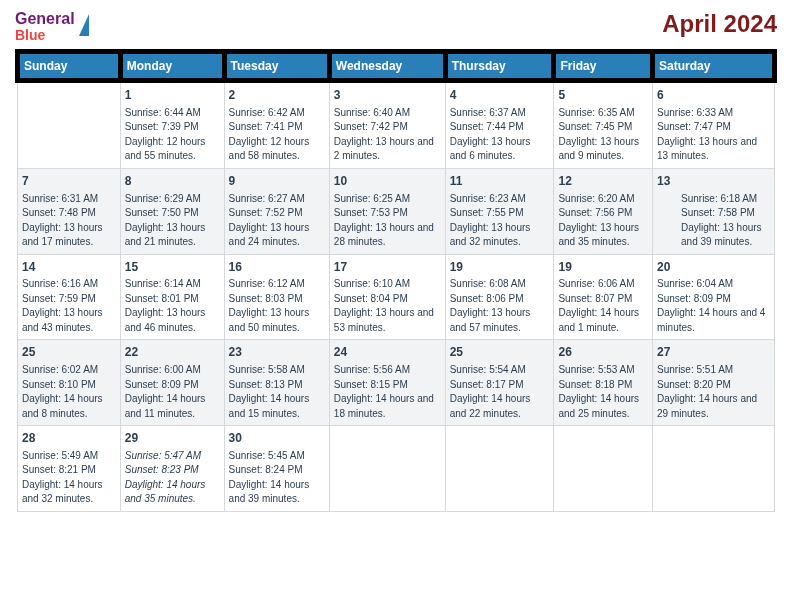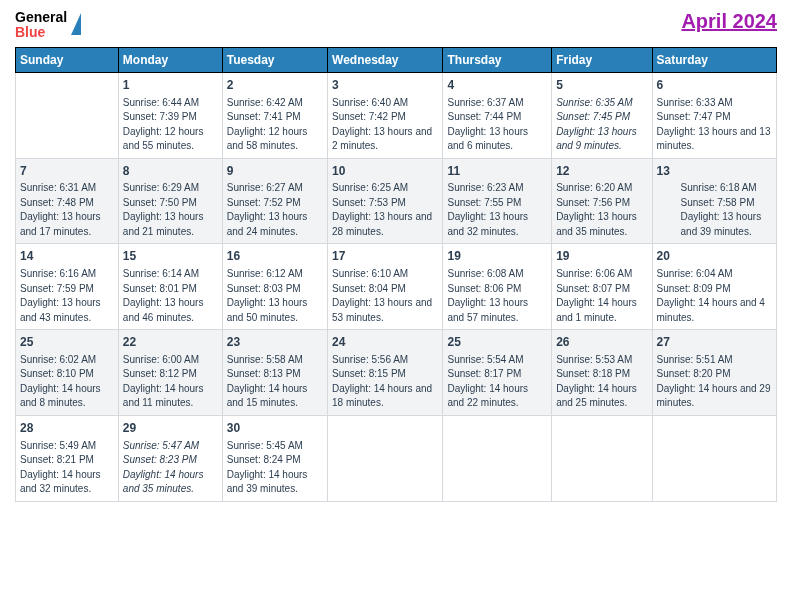--- a/index.html
+++ b/index.html
@@ -25,45 +25,44 @@
       flex-direction: column;
       font-size: 13px;
       font-weight: bold;
       color: #1a5276;
       line-height: 1.2;
     }
     .title-block {
       text-align: right;
     }
     .title-block h1 {
-      font-size: 20px;
+      font-size: 24px;
       font-weight: bold;
-      color: #a21caf;
-      text-decoration: underline;
+      color: #7f1d1d;
     }
     .title-block h2 {
       font-size: 16px;
       font-weight: normal;
       color: #2c3e50;
     }
     table {
       width: 100%;
       border-collapse: collapse;
       font-size: 10.5px;
     }
     thead tr {
       background-color: #2980b9;
       color: white;
     }
     thead th {
       padding: 5px 4px;
       text-align: left;
       font-size: 12px;
       font-weight: bold;
-      border: 1px solid #000000;
+      border: 5px solid #000000;
     }
     tbody tr {
       border-bottom: 1px solid #d5d8dc;
     }
     tbody td {
       padding: 4px 4px;
       vertical-align: top;
       border: 1px solid #d5d8dc;
       line-height: 1.4;
       color: #2c3e50;
@@ -91,21 +90,21 @@
     }
   </style>
 </head>
 <body>
 
 <div class="container">
   <div class="header">
     <div class="logo">
       <div style="display:flex;align-items:center;gap:2px;">
         <div style="display:flex;flex-direction:column;line-height:1.1;">
-          <span style="font-size:14px;font-weight:bold;color:#000000;">General</span>
+          <span style="font-size:16px;font-weight:bold;color:#701a75;">General</span>
           <span style="font-size:14px;font-weight:bold;color:#ef4444;">Blue</span>
         </div>
         <div style="width:0;height:0;border-left:10px solid transparent;border-right:0px solid transparent;border-bottom:22px solid #2980b9;margin-left:2px;margin-top:-2px;"></div>
       </div>
     </div>
     <div class="title-block">
       <h1>April 2024</h1>
     </div>
   </div>
 
@@ -143,21 +142,21 @@
 Daylight: 13 hours and 2 minutes.</div>
           </td>
           <td>
             <span class="day-num">4</span>
             <div class="cell-text" style="white-space: pre-line;">Sunrise: 6:37 AM
 Sunset: 7:44 PM
 Daylight: 13 hours and 6 minutes.</div>
           </td>
           <td>
             <span class="day-num">5</span>
-            <div class="cell-text" style="white-space: pre-line; font-style: italic;">Sunrise: 6:35 AM
+            <div class="cell-text" style="white-space: pre-line;">Sunrise: 6:35 AM
 Sunset: 7:45 PM
 Daylight: 13 hours and 9 minutes.</div>
           </td>
           <td>
             <span class="day-num">6</span>
             <div class="cell-text" style="white-space: pre-line;">Sunrise: 6:33 AM
 Sunset: 7:47 PM
 Daylight: 13 hours and 13 minutes.</div>
           </td>
         </tr>
@@ -252,21 +251,21 @@
         <tr>
           <td>
             <span class="day-num">25</span>
             <div class="cell-text" style="white-space: pre-line;">Sunrise: 6:02 AM
 Sunset: 8:10 PM
 Daylight: 14 hours and 8 minutes.</div>
           </td>
           <td>
             <span class="day-num">22</span>
             <div class="cell-text" style="white-space: pre-line;">Sunrise: 6:00 AM
-Sunset: 8:12 PM
+Sunset: 8:09 PM
 Daylight: 14 hours and 11 minutes.</div>
           </td>
           <td>
             <span class="day-num">23</span>
             <div class="cell-text" style="white-space: pre-line;">Sunrise: 5:58 AM
 Sunset: 8:13 PM
 Daylight: 14 hours and 15 minutes.</div>
           </td>
           <td>
             <span class="day-num">24</span>

